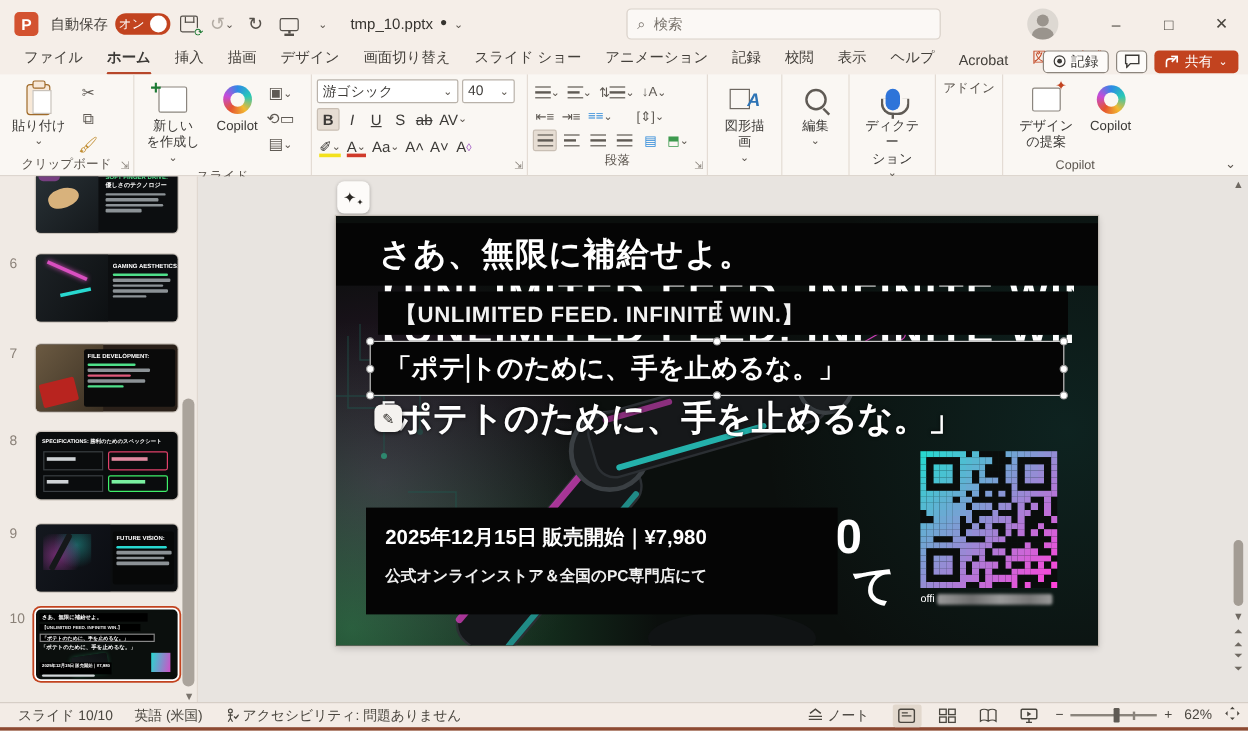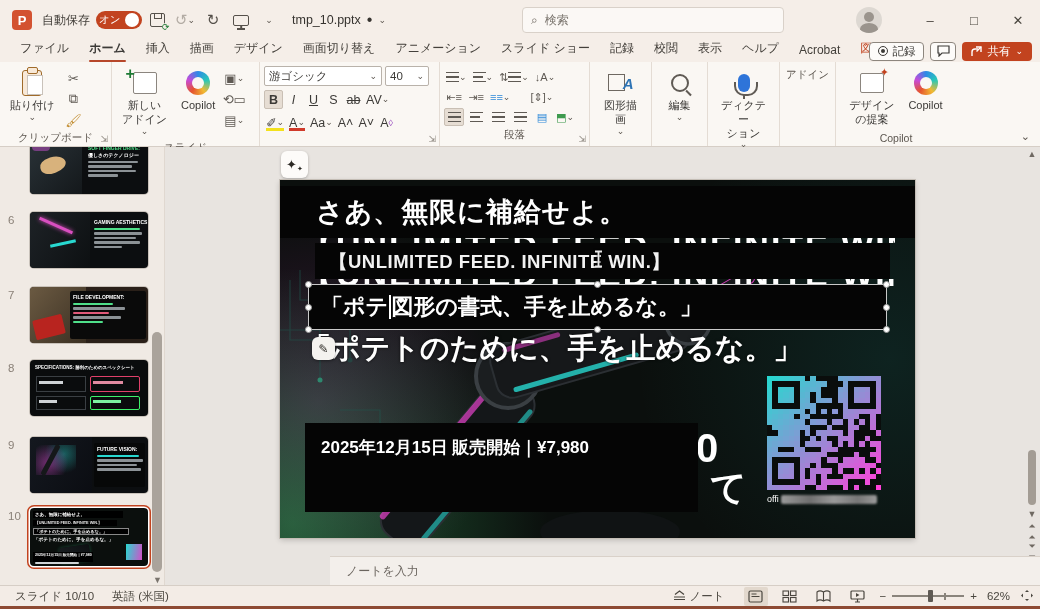--- a/index.html
+++ b/index.html
@@ -196,22 +196,22 @@
   </div>
 </div>
 
 <div class="tabrow">
   <div class="tab">ファイル</div>
   <div class="tab active">ホーム</div>
   <div class="tab">挿入</div>
   <div class="tab">描画</div>
   <div class="tab">デザイン</div>
   <div class="tab">画面切り替え</div>
+  <div class="tab">スライド ショー</div>
   <div class="tab">アニメーション</div>
-  <div class="tab">スライド ショー</div>
   <div class="tab">記録</div>
   <div class="tab">校閲</div>
   <div class="tab">表示</div>
   <div class="tab">ヘルプ</div>
   <div class="tab">Acrobat</div>
   <div class="tab contextual">図形の書式</div>
   <div class="tabrow-right">
     <div class="record-btn">
       <span class="rec-ic"></span>
       <span>記録</span>
@@ -250,21 +250,21 @@
     </div>
     <div class="glabel">クリップボード</div>
     <div class="launcher">⇲</div>
   </div>
 
   <div class="rgroup" style="width:148px">
     <div class="gbody">
       <div class="bigbtn">
         <span class="bicon"><span class="newslide-ic"></span></span>
         <span>新しい
-アドイン</span>
+を作成し</span>
         <span class="chev">⌄</span>
       </div>
       <div class="bigbtn">
         <span class="bicon"><span class="copilot-logo"></span></span>
         <span>Copilot</span>
       </div>
       <div class="smallcol">
         <div class="sicon">▣<span class="chev">⌄</span></div>
         <div class="sicon">⟲▭</div>
         <div class="sicon">▤<span class="chev">⌄</span></div>
@@ -545,21 +545,21 @@
         </div>
       <div class="blackbar engbox">
           <span>【UNLIMITED FEED. INFINITE WIN.】</span>
         </div>
 
       <div class="ghostband ghost-tag"><span>「ポテトのために、手を止めるな。」</span></div>
 
       <div class="editbox">
         <span>「ポテ</span>
           <span class="caret"></span>
-          <span>図形の書式、手を止めるな。」</span>
+          <span>トのために、手を止めるな。」</span>
       </div>
       <div class="handle" style="left:25px; top:101px;"></div>
       <div class="handle" style="left:314px; top:101px;"></div>
       <div class="handle" style="left:603px; top:101px;"></div>
       <div class="handle" style="left:25px; top:124px;"></div>
       <div class="handle" style="left:603px; top:124px;"></div>
       <div class="handle" style="left:25px; top:146px;"></div>
       <div class="handle" style="left:314px; top:146px;"></div>
       <div class="handle" style="left:603px; top:146px;"></div>
 
@@ -567,20 +567,21 @@
 
       <svg class="ibeam" viewBox="0 0 11 18">
         <path d="M2 1.5 h7 M2 16.5 h7 M5.5 1.5 v15" stroke="#e8e8e8" stroke-width="1.8" fill="none"></path>
       </svg>
 
       <div class="ghost-frag" style="left:416px; top:246px; font-size:40px;">0</div>
       <div class="ghost-frag" style="left:430px; top:284px; font-size:36px;">て</div>
 
       <div class="infobox">
         <div class="l1">2025年12月15日 販売開始｜¥7,980</div>
+        <div class="l2">公式オンラインストア＆全国のPC専門店にて</div>
       </div>
 
       <div class="qr" id="qr">
           <span style="background: rgb(40, 216, 208);"></span>
           <span style="background: rgb(45, 212, 208);"></span>
           <span style="background: rgb(51, 209, 209);"></span>
           <span style="background: rgb(56, 205, 209);"></span>
           <span style="background: rgb(62, 201, 209);"></span>
           <span style="background: rgb(67, 197, 209);"></span>
           <span style="background: rgb(72, 194, 210);"></span>
@@ -1026,29 +1027,34 @@
     </div>
 
     <div class="vscroll">
       <div class="arr" style="top:2px">▲</div>
       <div class="thumbbar" style="top:303px; height:55px;"></div>
       <div class="arr" style="top:362px">▼</div>
       <div class="arr" style="top:374px">⏶<br>⏶</div>
       <div class="arr" style="top:394px">⏷<br>⏷</div>
     </div>
 
-    <div class="notes">
-      <span>ノートを入力</span>
-    </div>
   </div>
 </div>
 
 <div class="statusbar">
   <span class="sb-item">スライド 10/10</span>
   <span class="sb-item">英語 (米国)</span>
+  <span class="sb-item">
+    <svg width="12" height="12" viewBox="0 0 12 12" style="vertical-align:-2px">
+        <circle cx="5" cy="2.5" r="1.6" fill="none" stroke="#4a463f" stroke-width="1"></circle>
+        <path d="M5 4.5 v4 M3 6 h4 M5 8.5 l-1.8 3 M5 8.5 l1.8 3" stroke="#4a463f" stroke-width="1" fill="none"></path>
+        <path d="M8 7 l1.5 1.5 L12 5.5" stroke="#4a463f" stroke-width="1.2" fill="none"></path>
+      </svg>
+    <span>アクセシビリティ: 問題ありません</span>
+  </span>
   <div class="sb-right">
     <span class="sb-item">
       <svg width="13" height="11" viewBox="0 0 13 11" style="vertical-align:-1px">
           <path d="M2 4.5 6.5 1 11 4.5 M1 7 h11 M1 9.5 h11" fill="none" stroke="#4a463f" stroke-width="1.2"></path>
         </svg>
       <span>ノート</span>
     </span>
     <span class="viewbtn active">
       <svg width="15" height="13" viewBox="0 0 15 13">
           <rect x="1" y="1" width="13" height="11" rx="1.5" fill="none" stroke="#4a463f" stroke-width="1.2"></rect>

